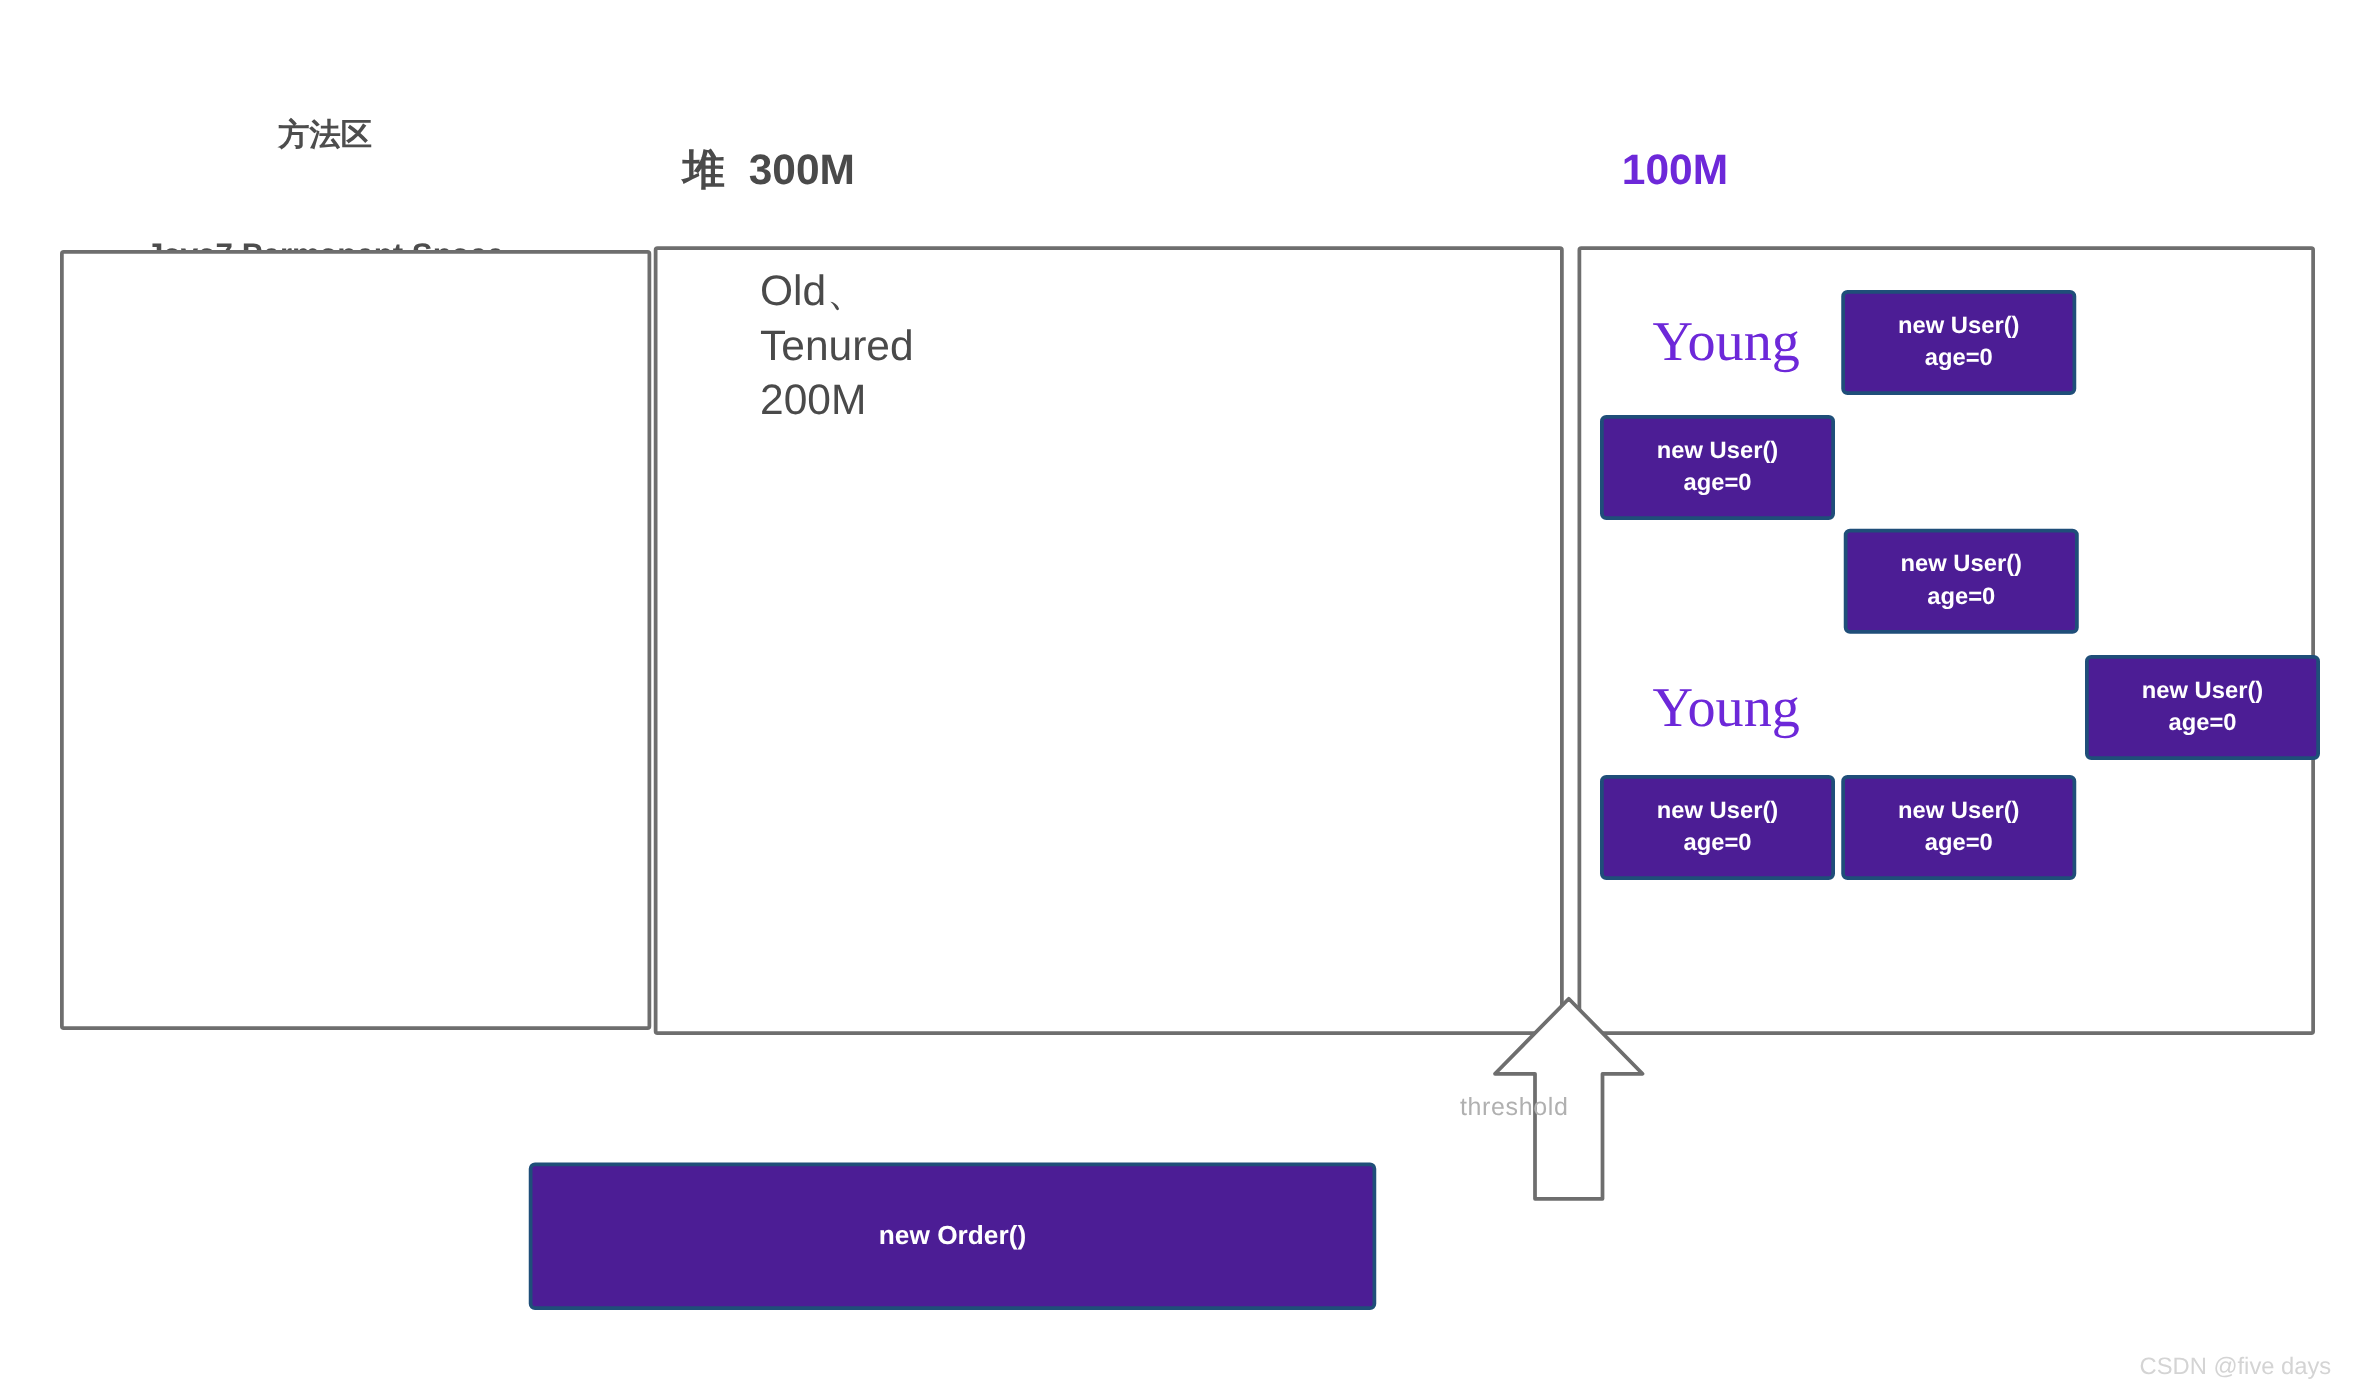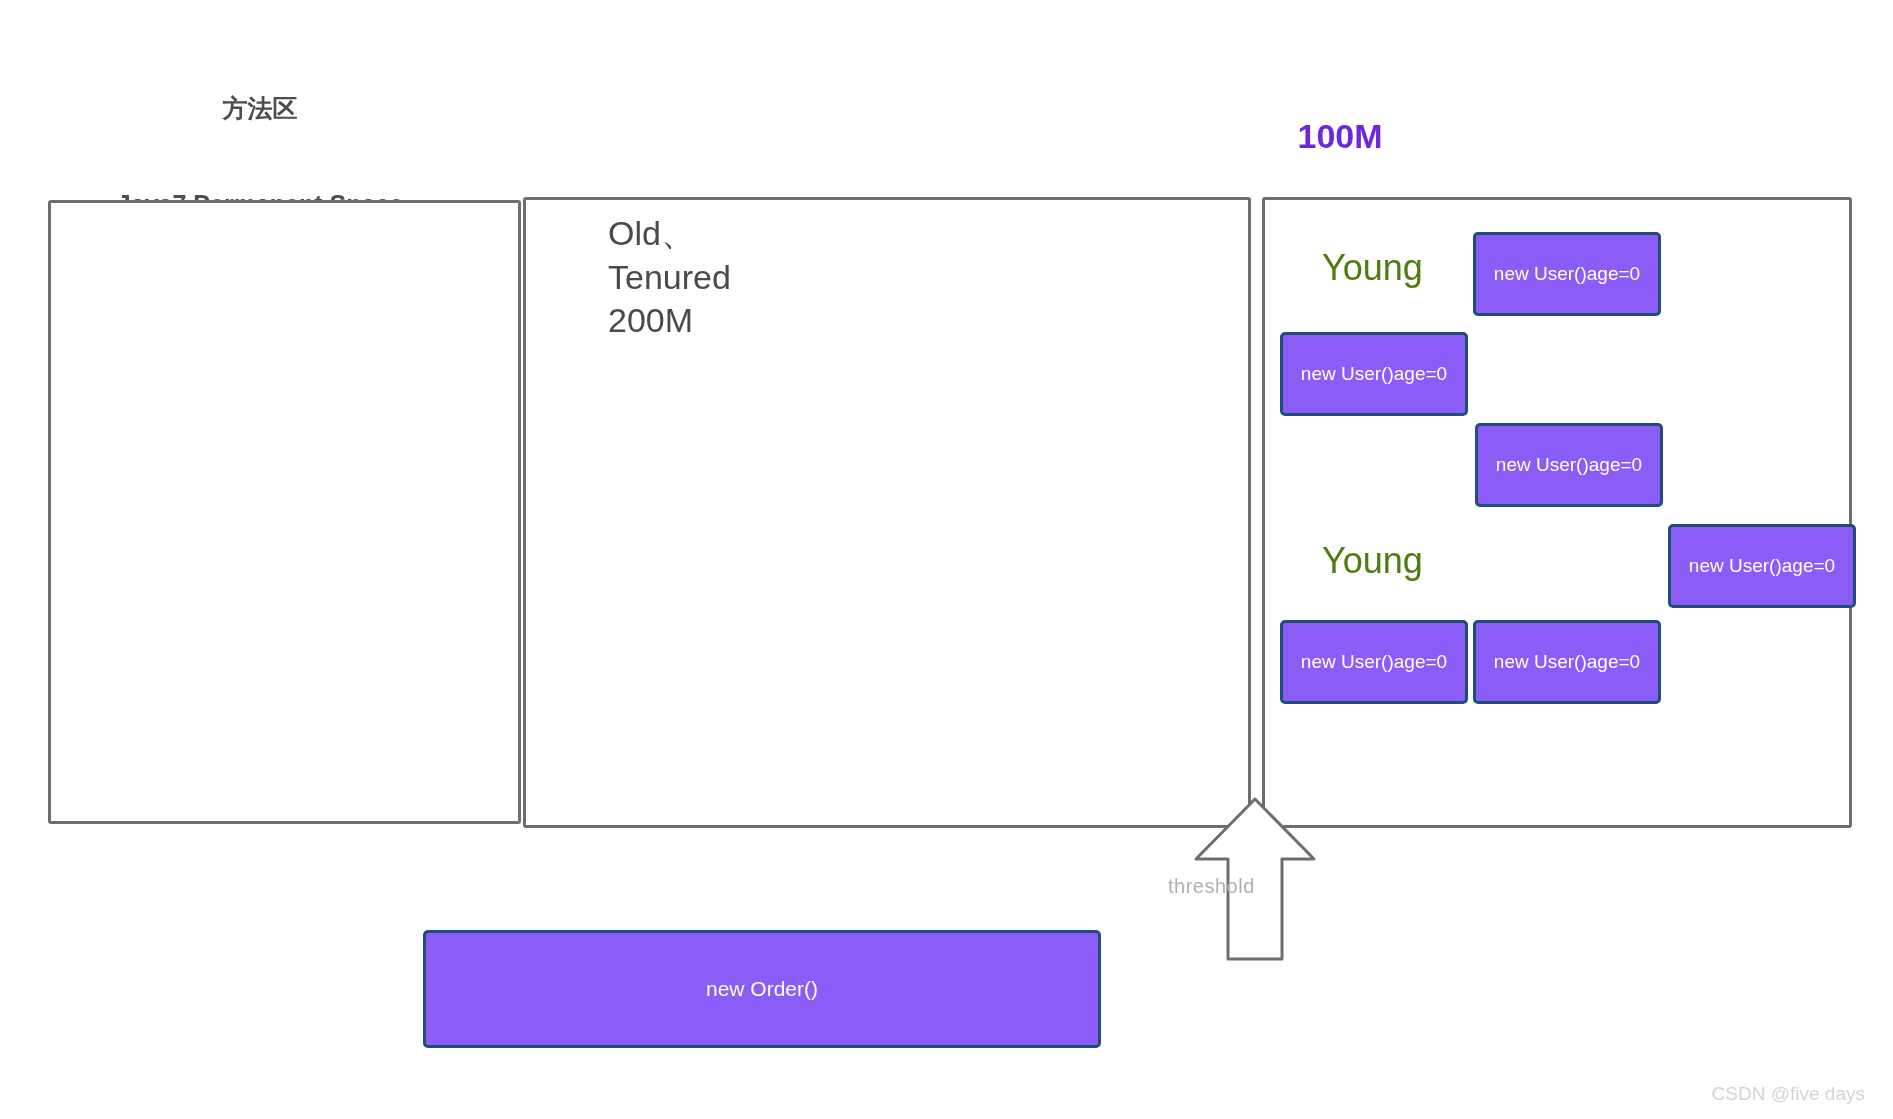--- a/index.html
+++ b/index.html
@@ -86,37 +86,38 @@
     top: 212px;
     font-size: 34px;
     color: #4a4a4a;
     line-height: 1.28;
     white-space: pre-line;
   }
 
   
   .young-label {
     position: absolute;
-    font-size: 36px;
-    color: #4d7c0f;
+    font-size: 45px;
+    color: #6d28d9;
+    font-family: Liberation Serif, serif;
   }
   #young-label-1 { left: 1322px; top: 247px; }
   #young-label-2 { left: 1322px; top: 540px; }
 
   
   .obj-box {
     position: absolute;
-    background: #8b5cf6;
+    background: #4c1d95;
     border: 3px solid #1f4e79;
     border-radius: 5px;
     box-sizing: border-box;
     color: #ffffff;
-    font-weight: normal;
+    font-weight: bold;
     display: flex;
-    flex-direction: row;
+    flex-direction: column;
     align-items: center;
     justify-content: center;
     line-height: 1.35;
     text-align: center;
   }
   .obj-box .obj-line {
     display: block;
     white-space: nowrap;
   }
   .user-box {
@@ -170,20 +171,21 @@
 <body>
 
 <div id="canvas">
 
   <div id="method-area-caption" class="region-caption">
     <div class="cap-line-1">方法区</div>
     <div class="cap-line-2">Java7 Permanent Space</div>
     <div class="cap-line-3">Java8 Metaspace</div>
   </div>
 
+  <div id="heap-caption" class="region-caption">堆  300M</div>
 
   <div id="young-caption" class="region-caption">100M</div>
 
   <div id="method-area-box" class="region-box"></div>
 
   <div id="old-gen-box" class="region-box"></div>
 
   <div id="young-gen-box" class="region-box"></div>
 
   <div id="old-gen-label">Old、

